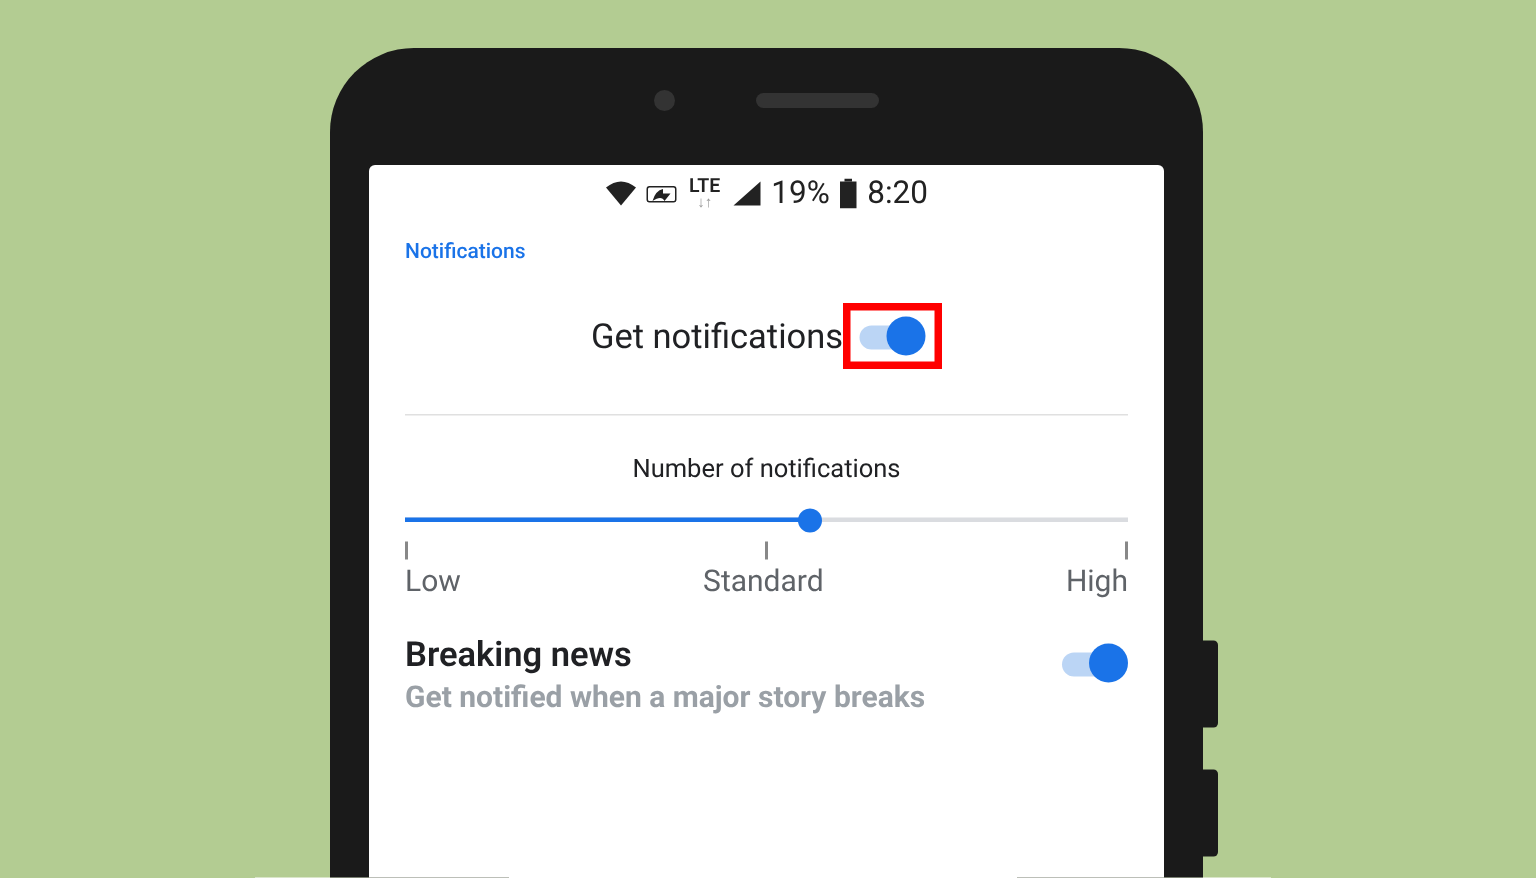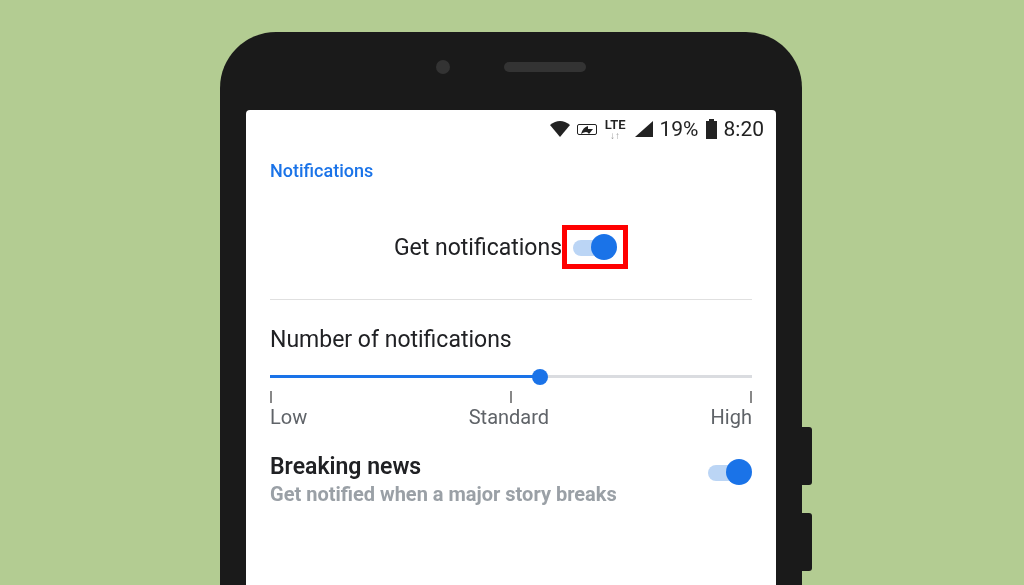--- a/index.html
+++ b/index.html
@@ -65,21 +65,21 @@
       width: 100%;
       height: 100%;
       background: #fff;
       border-radius: 4px 4px 0 0;
       overflow: hidden;
       position: relative;
     }
     .status-bar {
       height: 38px;
       display: flex;
-      justify-content: flex-end;
+      justify-content: center;
       align-items: center;
       padding: 17px 12px;
       gap: 6px;
       font-size: 20px;
       color: #222;
     }
     .wifi-icon svg, .signal-icon svg, .battery-icon svg {
       display: block;
     }
     .lte-box {
@@ -108,23 +108,23 @@
     }
     .status-text {
       font-size: 21px;
       font-weight: 400;
     }
     .content {
       padding: 12px 24px;
     }
     .section-header {
       color: #1a73e8;
-      font-size: 18px;
+      font-size: 14px;
       font-weight: 500;
-      margin-bottom: 36px;
+      margin-bottom: 18px;
     }
     .setting-row {
       display: flex;
       justify-content: center;
       align-items: center;
       padding: 8px 0;
     }
     .setting-label {
       font-size: 23px;
       color: #202124;
@@ -160,23 +160,24 @@
     }
     .divider {
       height: 1px;
       background: #e0e0e0;
       margin: 22px 0 26px 0;
     }
     .slider-section {
       margin-bottom: 18px;
     }
     .slider-title {
-      font-size: 23px;
+      font-size: 17px;
       color: #202124;
       margin-bottom: 14px;
+      text-align: center;
     }
     .slider-track-container {
       position: relative;
       height: 20px;
       margin-bottom: 4px;
     }
     .slider-track-bg {
       position: absolute;
       top: 8px;
       left: 0;

